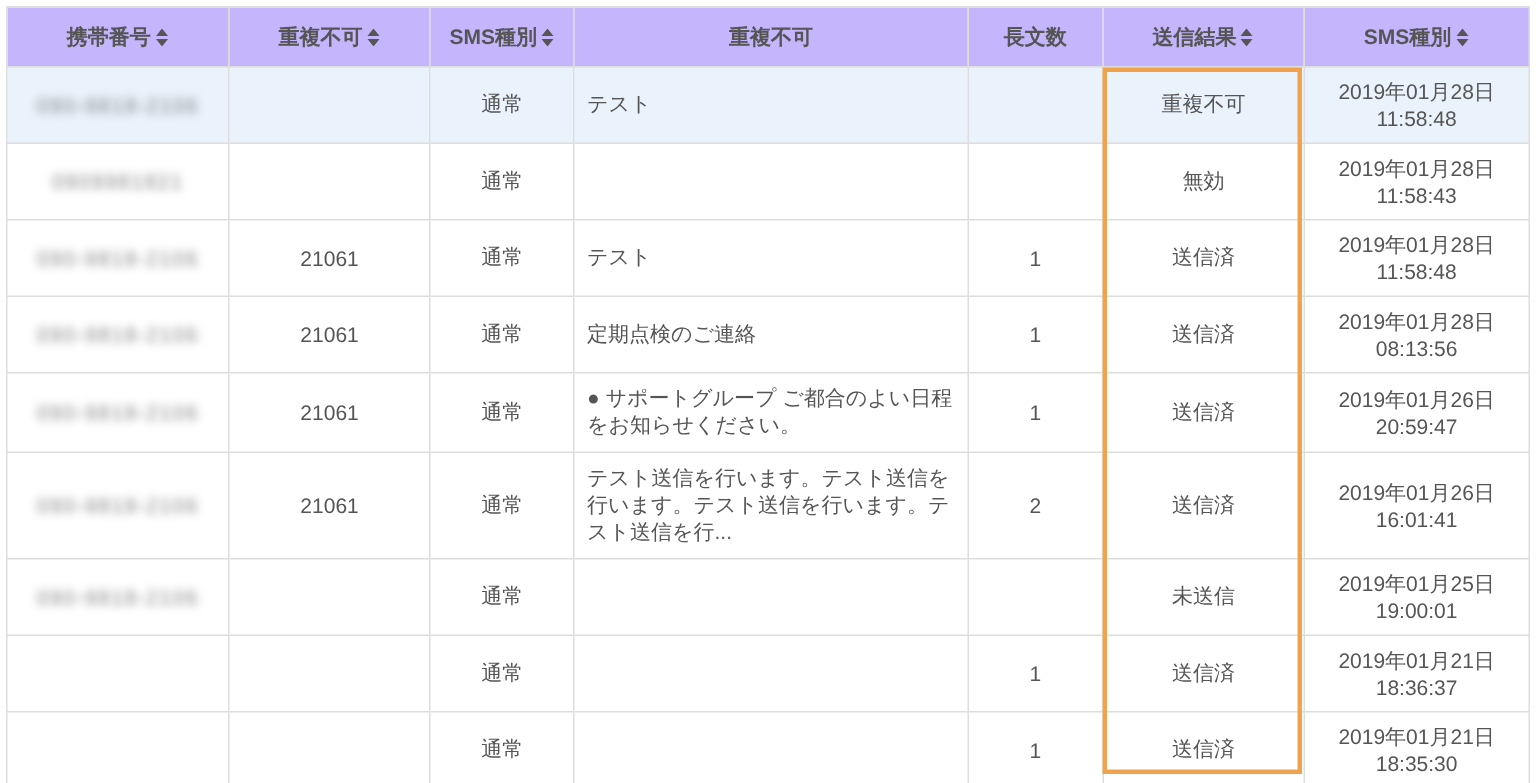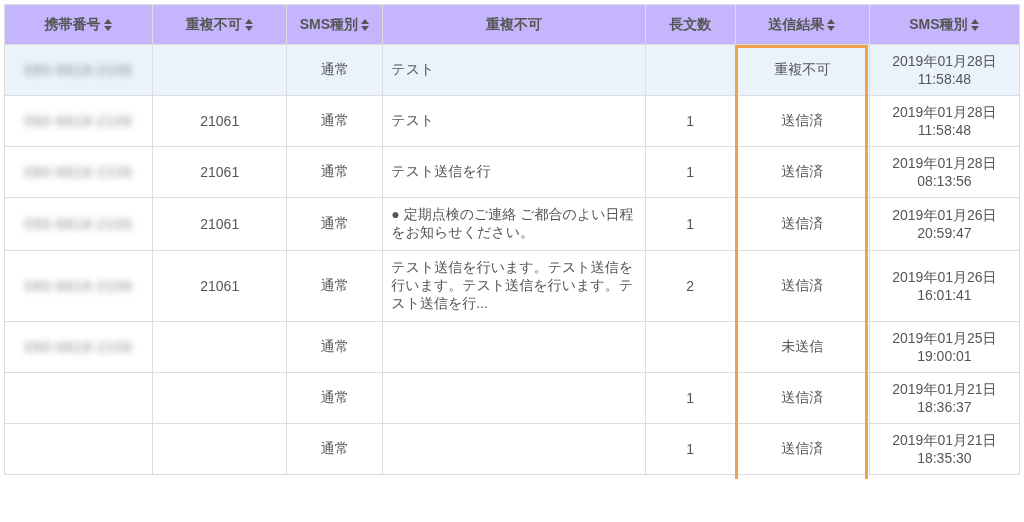--- a/index.html
+++ b/index.html
@@ -97,42 +97,51 @@
         <tr class="highlight">
           <td><span class="blur">090-9818-2106</span></td>
           <td><span></span></td>
           <td><span>通常</span></td>
           <td class="col-text"><span>テスト</span></td>
           <td><span></span></td>
           <td><span>重複不可</span></td>
           <td><span>2019年01月28日 11:58:48</span></td>
         </tr>
         <tr>
+          <td><span class="blur">0909981821</span></td>
+          <td><span></span></td>
+          <td><span>通常</span></td>
+          <td class="col-text"><span></span></td>
+          <td><span></span></td>
+          <td><span>無効</span></td>
+          <td><span>2019年01月28日 11:58:43</span></td>
+        </tr>
+        <tr>
           <td><span class="blur">090-9818-2106</span></td>
           <td><span>21061</span></td>
           <td><span>通常</span></td>
           <td class="col-text"><span>テスト</span></td>
           <td><span>1</span></td>
           <td><span>送信済</span></td>
           <td><span>2019年01月28日 11:58:48</span></td>
         </tr>
         <tr>
           <td><span class="blur">090-9818-2106</span></td>
           <td><span>21061</span></td>
           <td><span>通常</span></td>
-          <td class="col-text"><span>テスト送信を行</span></td>
+          <td class="col-text"><span>定期点検のご連絡</span></td>
           <td><span>1</span></td>
           <td><span>送信済</span></td>
           <td><span>2019年01月28日 08:13:56</span></td>
         </tr>
         <tr>
           <td><span class="blur">090-9818-2106</span></td>
           <td><span>21061</span></td>
           <td><span>通常</span></td>
-          <td class="col-text"><span>● 定期点検のご連絡 ご都合のよい日程をお知らせください。</span></td>
+          <td class="col-text"><span>● サポートグループ ご都合のよい日程をお知らせください。</span></td>
           <td><span>1</span></td>
           <td><span>送信済</span></td>
           <td><span>2019年01月26日 20:59:47</span></td>
         </tr>
         <tr>
           <td><span class="blur">090-9818-2106</span></td>
           <td><span>21061</span></td>
           <td><span>通常</span></td>
           <td class="col-text"><span>テスト送信を行います。テスト送信を行います。テスト送信を行います。テスト送信を行...</span></td>
           <td><span>2</span></td>

